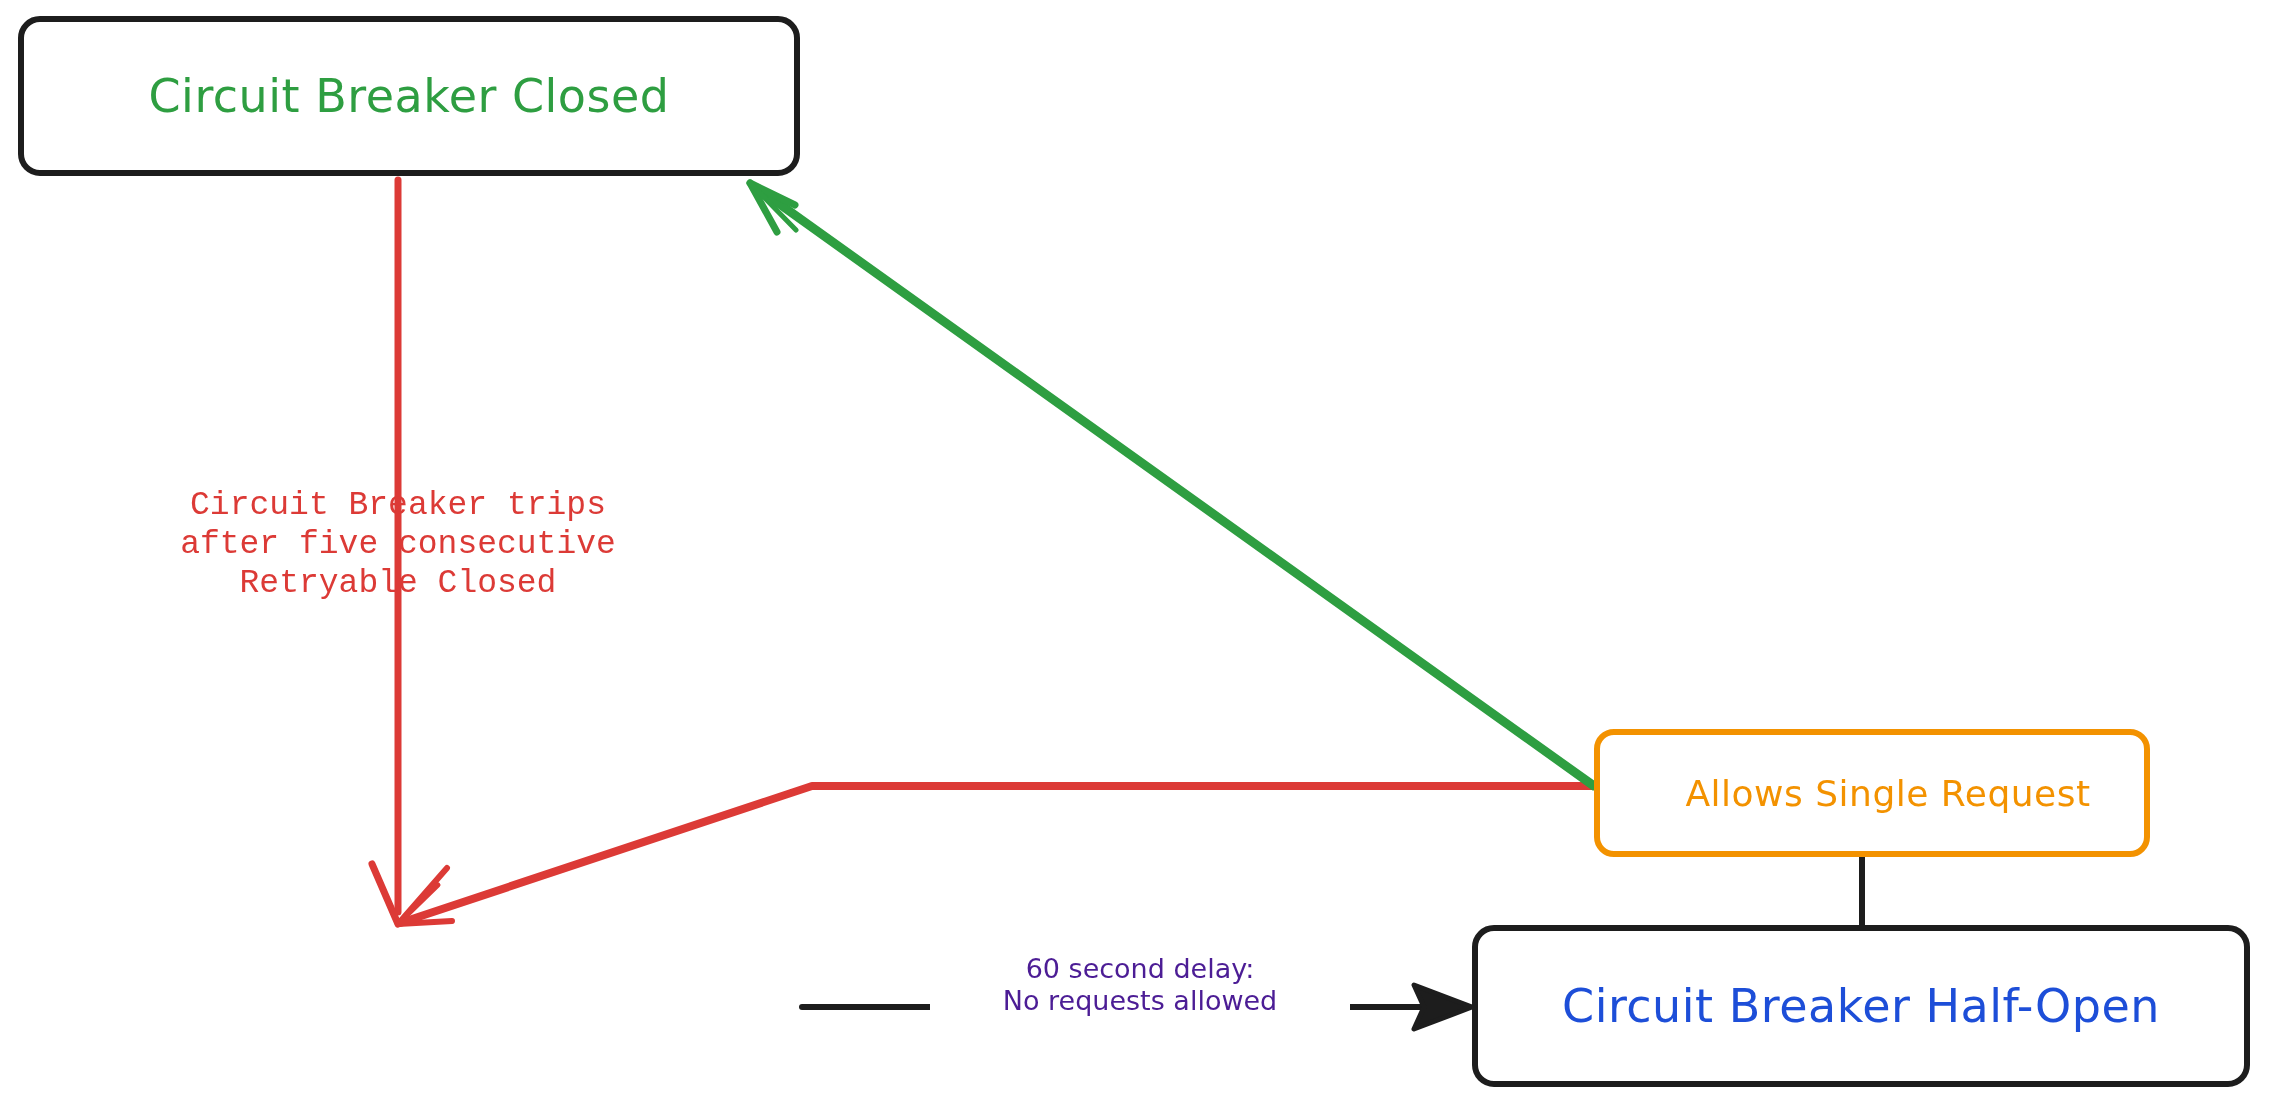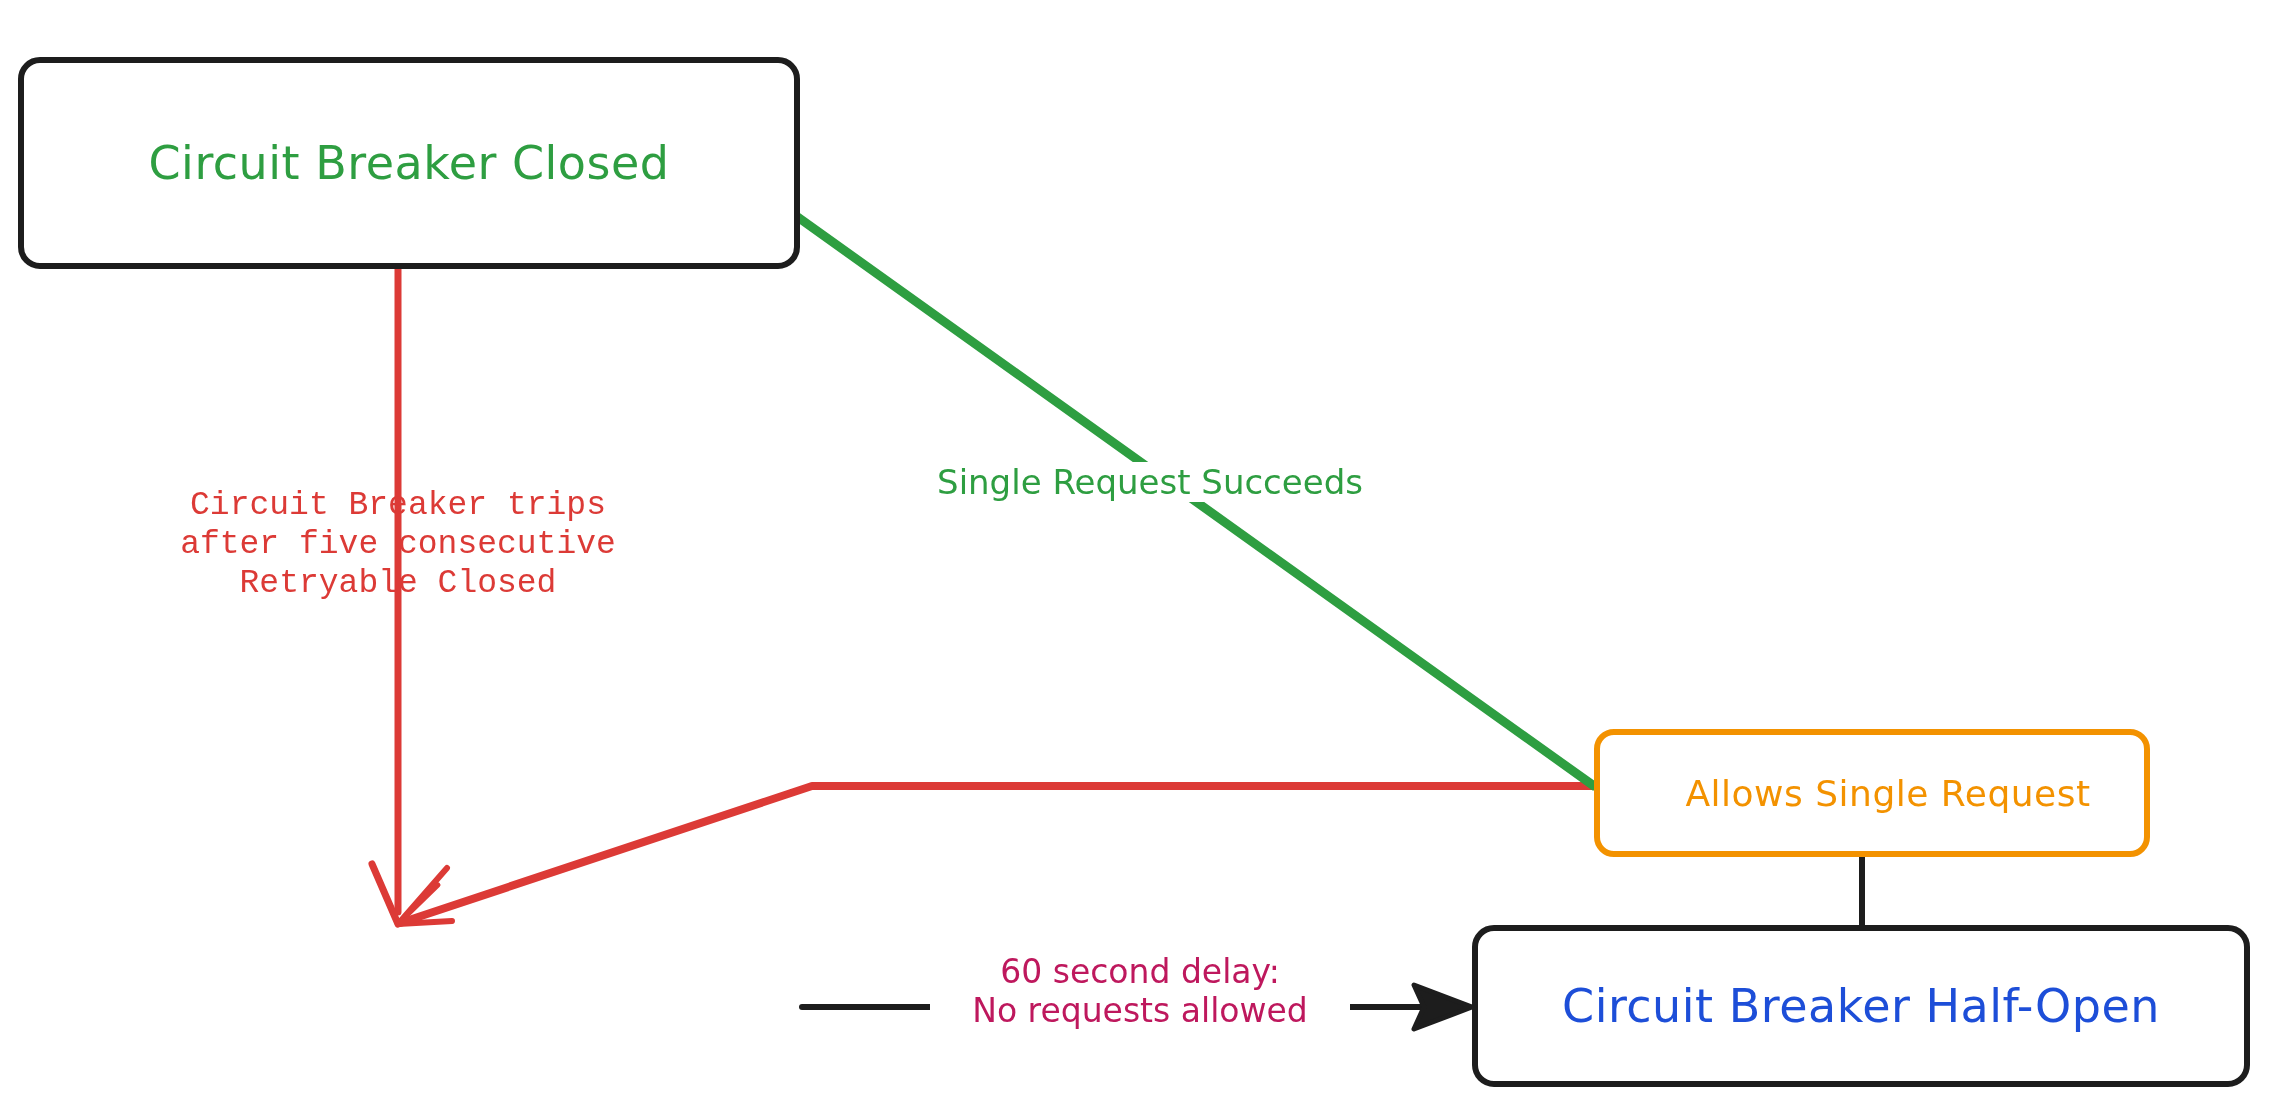--- a/index.html
+++ b/index.html
@@ -81,22 +81,22 @@
   .edge-red {
     color: #dc3a36;
     font-size: 33px;
     font-family: Liberation Mono, monospace;
   }
   .edge-green {
     color: #2e9e41;
     font-size: 34px;
   }
   .edge-black {
-    color: #be185d;
-    font-size: 33px;
+    color: #4c1d95;
+    font-size: 27px;
   }
   .label-bg {
     background: #ffffff;
     padding: 0 8px;
   }
 </style>
 </head>
 <body>
 
 <div id="diagram-root">
@@ -126,42 +126,39 @@
     <g>
       <path d="M 802 1007 L 1468 1007" stroke="#1d1d1d" stroke-width="6" fill="none" stroke-linecap="round"></path>
       <path d="M 1472 1007 L 1414 985 L 1424 1007 L 1414 1029 Z" fill="#1d1d1d" stroke="#1d1d1d" stroke-width="5" stroke-linejoin="round"></path>
     </g>
 
     <g>
       <path d="M 1862 925 L 1862 857" stroke="#1d1d1d" stroke-width="6" fill="none" stroke-linecap="round"></path>
     </g>
   </svg>
 
-  <div class="node node-black" style="left:18px; top:16px; width:782px; height:212px;margin-top:41px;">
+  <div class="node node-black" style="left:18px; top:16px; width:782px; height:160px;">
     <span class="node-label lbl-closed">Circuit Breaker Closed</span>
   </div>
 
 
   <div class="node node-black" style="left:1472px; top:925px; width:778px; height:162px;">
     <span class="node-label lbl-halfopen">Circuit Breaker Half-Open</span>
   </div>
 
   <div class="node node-orange" style="left:1594px; top:729px; width:556px; height:128px;">
     <span class="node-label lbl-allows">Allows Single Request</span>
   </div>
 
   <div class="edge-label edge-red" style="left:178px; top:487px; width:440px;">
     <span class="line">Circuit Breaker trips</span>
     <span class="line">after five consecutive</span>
     <span class="line">Retryable Closed</span>
   </div>
 
-  <div class="edge-label edge-green" style="left:900px; top:462px; width:500px;">
-    <span class="line label-bg">Single Request Succeeds</span>
-  </div>
 
 
   <div class="edge-label edge-black" style="left:930px; top:953px; width:420px;">
     <span class="line label-bg">60 second delay:</span>
     <span class="line label-bg">No requests allowed</span>
   </div>
 
 </div>
 
 </body></html>

